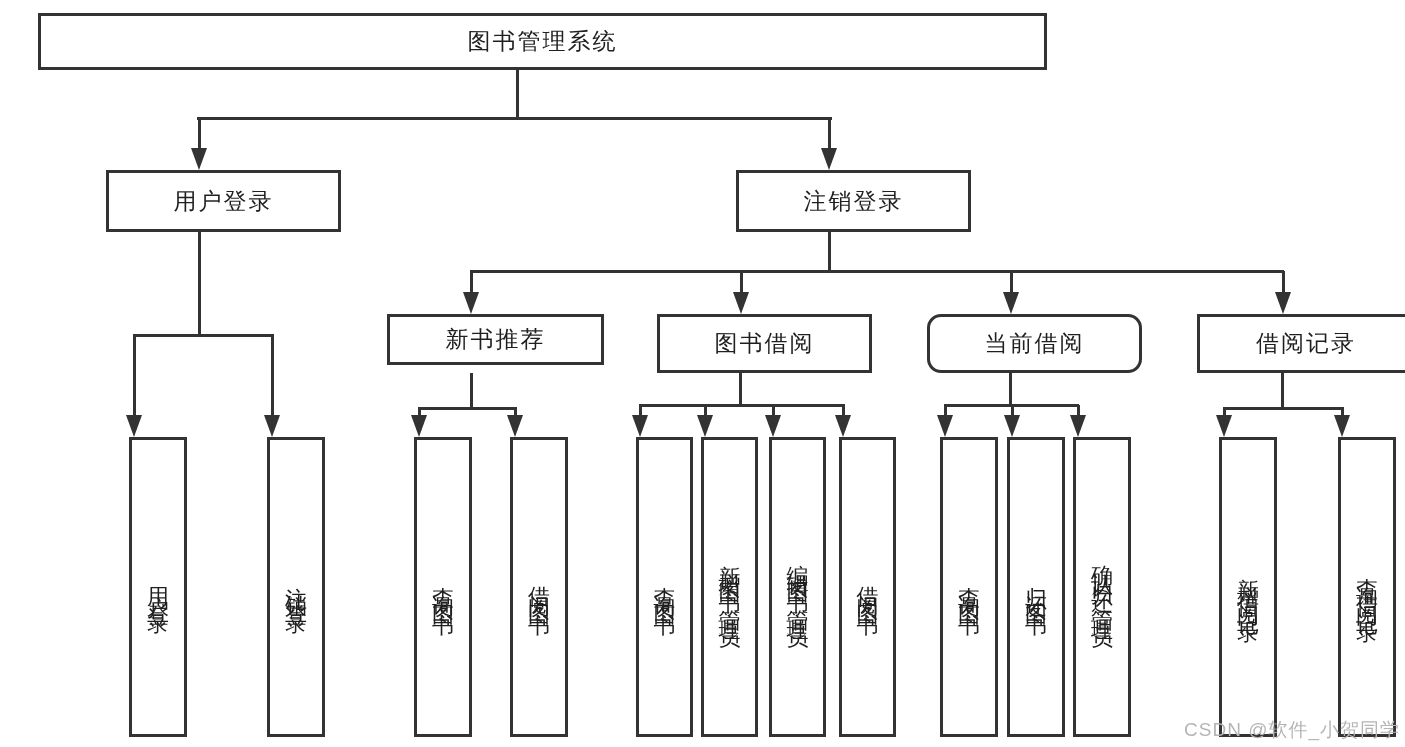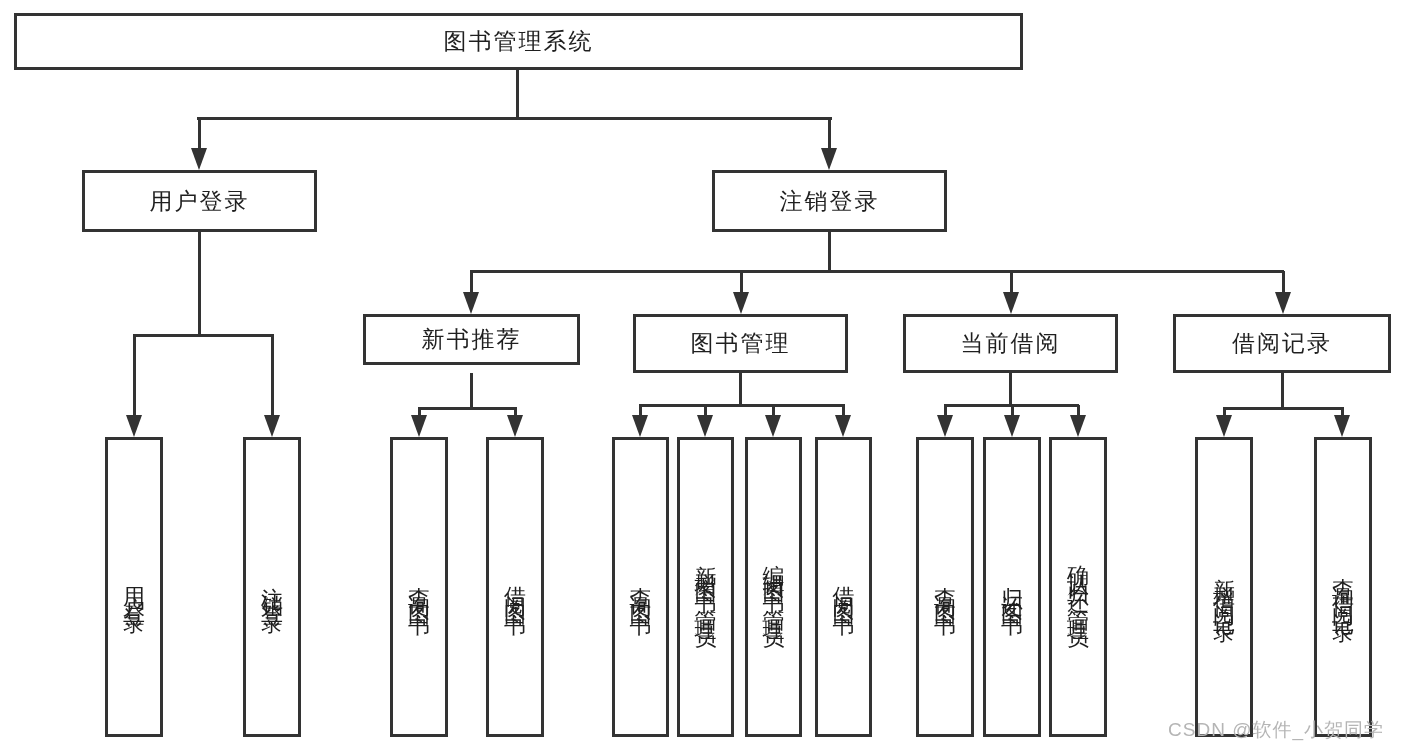--- a/index.html
+++ b/index.html
@@ -13,20 +13,21 @@
     color: #222222;
     overflow: hidden;
   }
   .box {
     position: absolute;
     border: 3px solid #333333;
     background: #ffffff;
     display: flex;
     align-items: center;
     justify-content: center;
+    margin-left: 24px;
   }
   .hlabel { font-size: 23px; letter-spacing: 2px; color: #1f1f1f; }
   .leaf .vlabel {
     writing-mode: vertical-lr;
     text-orientation: mixed;
     font-size: 22px;
     letter-spacing: 9px;
     line-height: 1;
     color: #1f1f1f;
   }
@@ -35,21 +36,21 @@
   .hline { height: 3px; }
   .tri {
     position: absolute;
     width: 0; height: 0;
     border-left: 8px solid transparent;
     border-right: 8px solid transparent;
     border-top: 22px solid #333333;
   }
   .watermark {
     position: absolute;
-    right: 21px;
+    right: 5px;
     bottom: 4px;
     font-size: 19px;
     letter-spacing: 1px;
     color: #b5b5b5;
     z-index: 5;
     white-space: nowrap;
   }
 </style>
 </head>
 <body>
@@ -89,23 +90,23 @@
   <div class="tri" style="left:733px; top:292px;"></div>
   <div class="vline" style="left:1010px; top:271px; height:23px;"></div>
   <div class="tri" style="left:1003px; top:292px;"></div>
   <div class="vline" style="left:1282px; top:271px; height:23px;"></div>
   <div class="tri" style="left:1275px; top:292px;"></div>
 
   <div class="box" style="left:363px; top:314px; width:217px; height:51px;">
     <span class="hlabel">新书推荐</span>
   </div>
   <div class="box" style="left:633px; top:314px; width:215px; height:59px;">
-    <span class="hlabel">图书管理</span>
+    <span class="hlabel">图书借阅</span>
   </div>
-  <div class="box" style="left:903px; top:314px; width:215px; height:59px;">
+  <div class="box" style="left:903px; top:314px; width:215px; height:59px;border-radius:14px;">
     <span class="hlabel">当前借阅</span>
   </div>
   <div class="box" style="left:1173px; top:314px; width:218px; height:59px;">
     <span class="hlabel">借阅记录</span>
   </div>
 
   <div class="vline" style="left:470px; top:373px; height:35px;"></div>
   <div class="hline" style="left:418px; top:407px; width:99px;"></div>
   <div class="vline" style="left:418px; top:408px; height:9px;"></div>
   <div class="tri" style="left:411px; top:415px;"></div>

